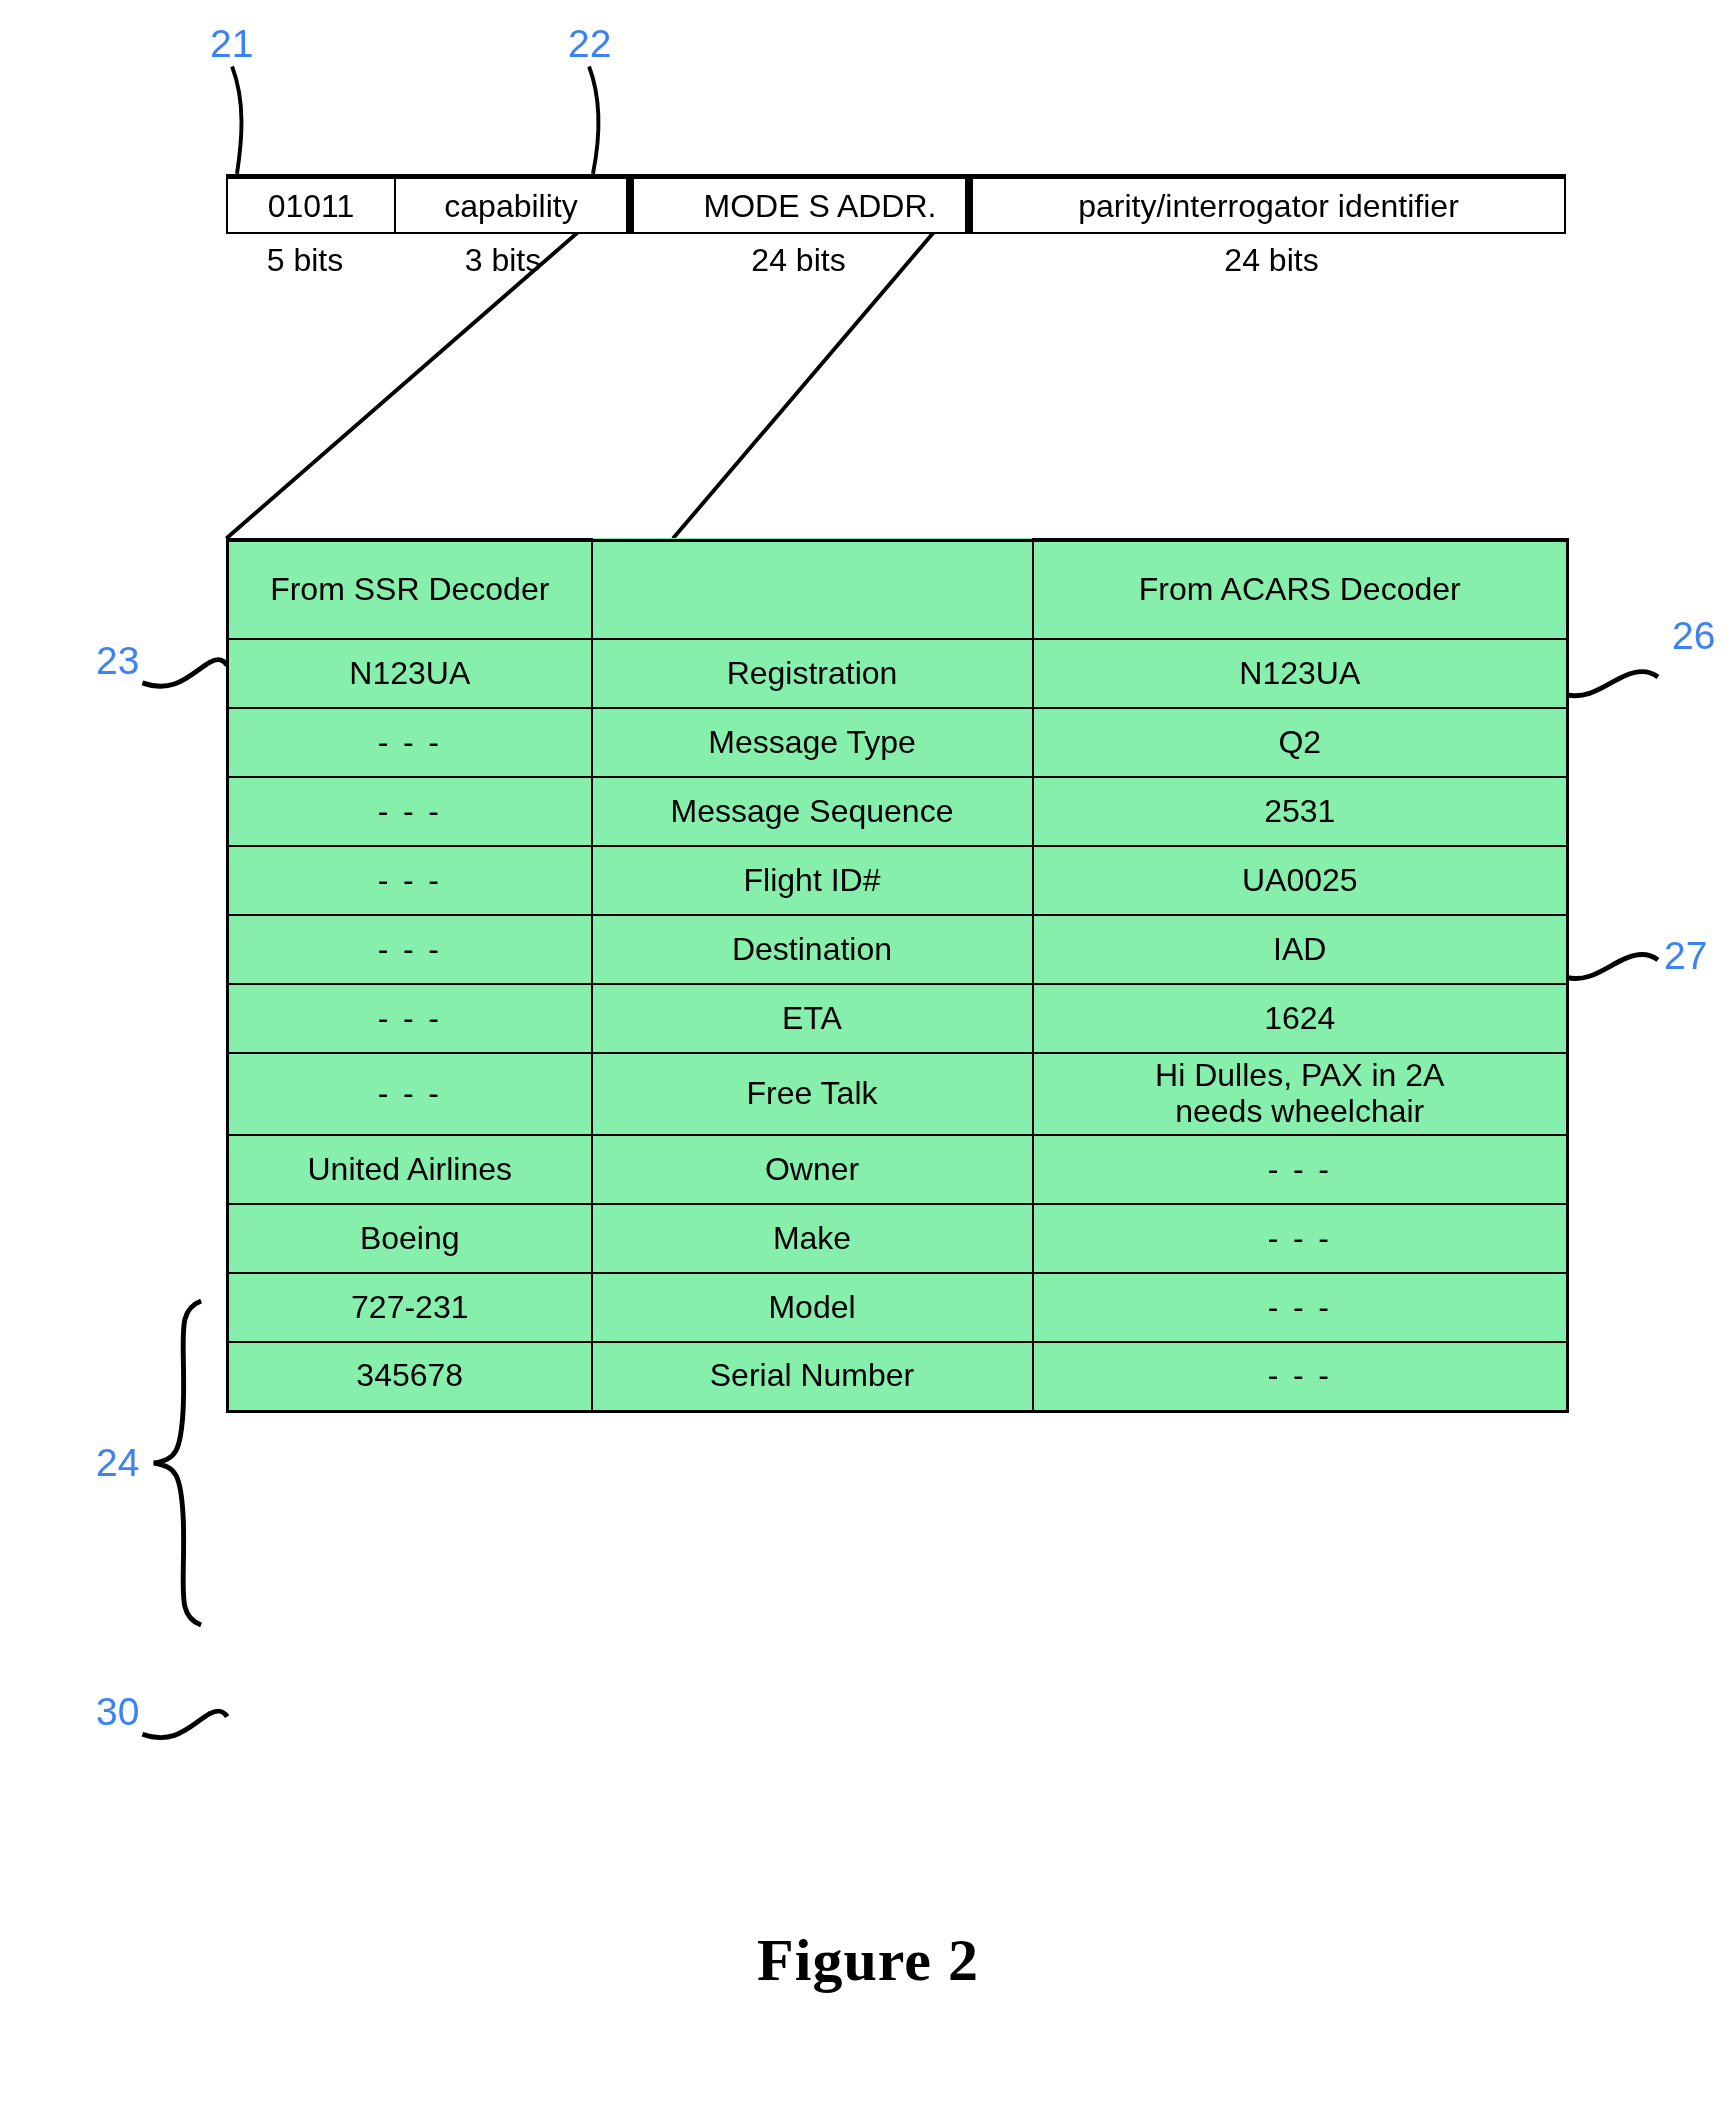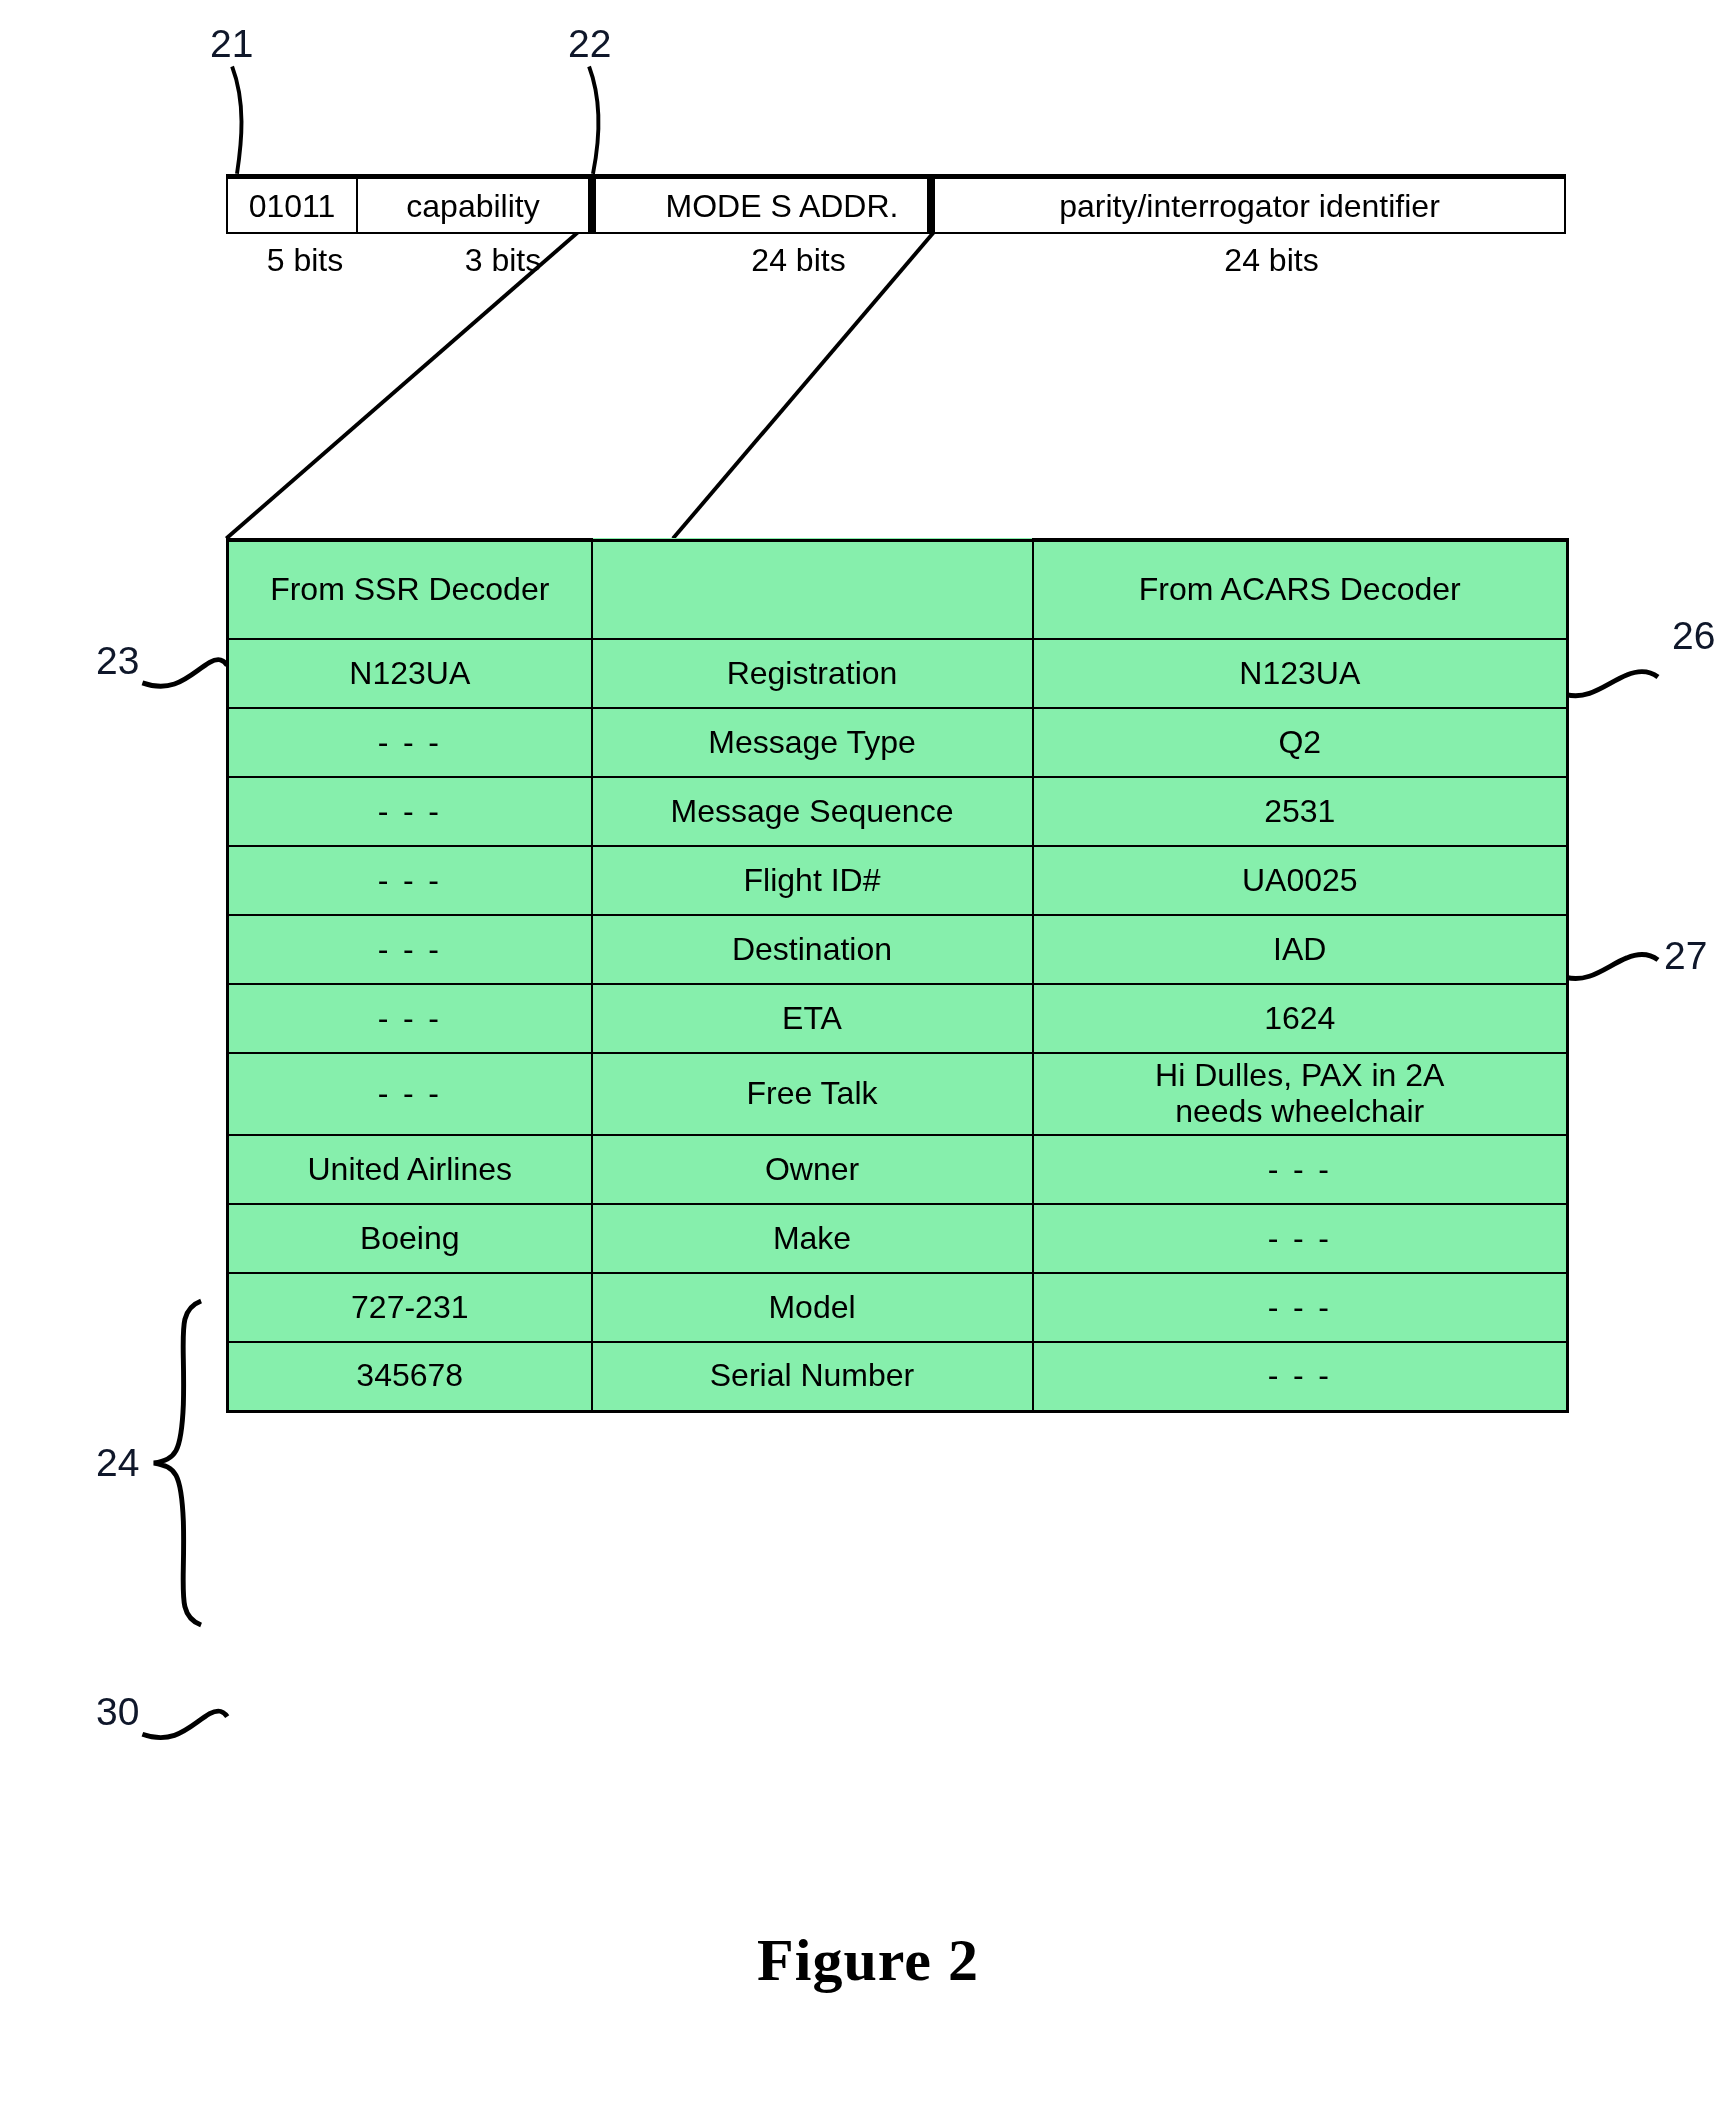--- a/index.html
+++ b/index.html
@@ -23,21 +23,21 @@
     height: 2104px;
   }
 
   
   .refnum {
     position: absolute;
     font-family: "Liberation Sans", sans-serif;
     font-size: 39px;
     font-weight: 400;
     letter-spacing: 0px;
-    color: #0f172a;
+    color: #3b82f6;
     white-space: nowrap;
   }
 
   
   #msg-bar {
     position: absolute;
     left: 226px;
     top: 174px;
     width: 1340px;
     height: 60px;
@@ -52,21 +52,21 @@
   #msg-bar .field {
     box-sizing: border-box;
     display: flex;
     align-items: center;
     justify-content: center;
     font-size: 32px;
     line-height: 1;
     white-space: nowrap;
     background: #fff;
   }
-  .f-pre   { width: 130px; border-right: 2.9px solid #000; }
+  .f-pre   { width: 168px; border-right: 2.9px solid #000; }
   .f-cap   { width: 238px; border-right: 8.8px solid #000; }
   .f-addr  { width: 339px; border-right: 8.8px solid #000; padding-left: 41px; }
   .f-par   { flex: 1 1 auto; }
 
   
   .bitlabel {
     position: absolute;
     top: 244px;
     font-size: 32px;
     line-height: 1;

